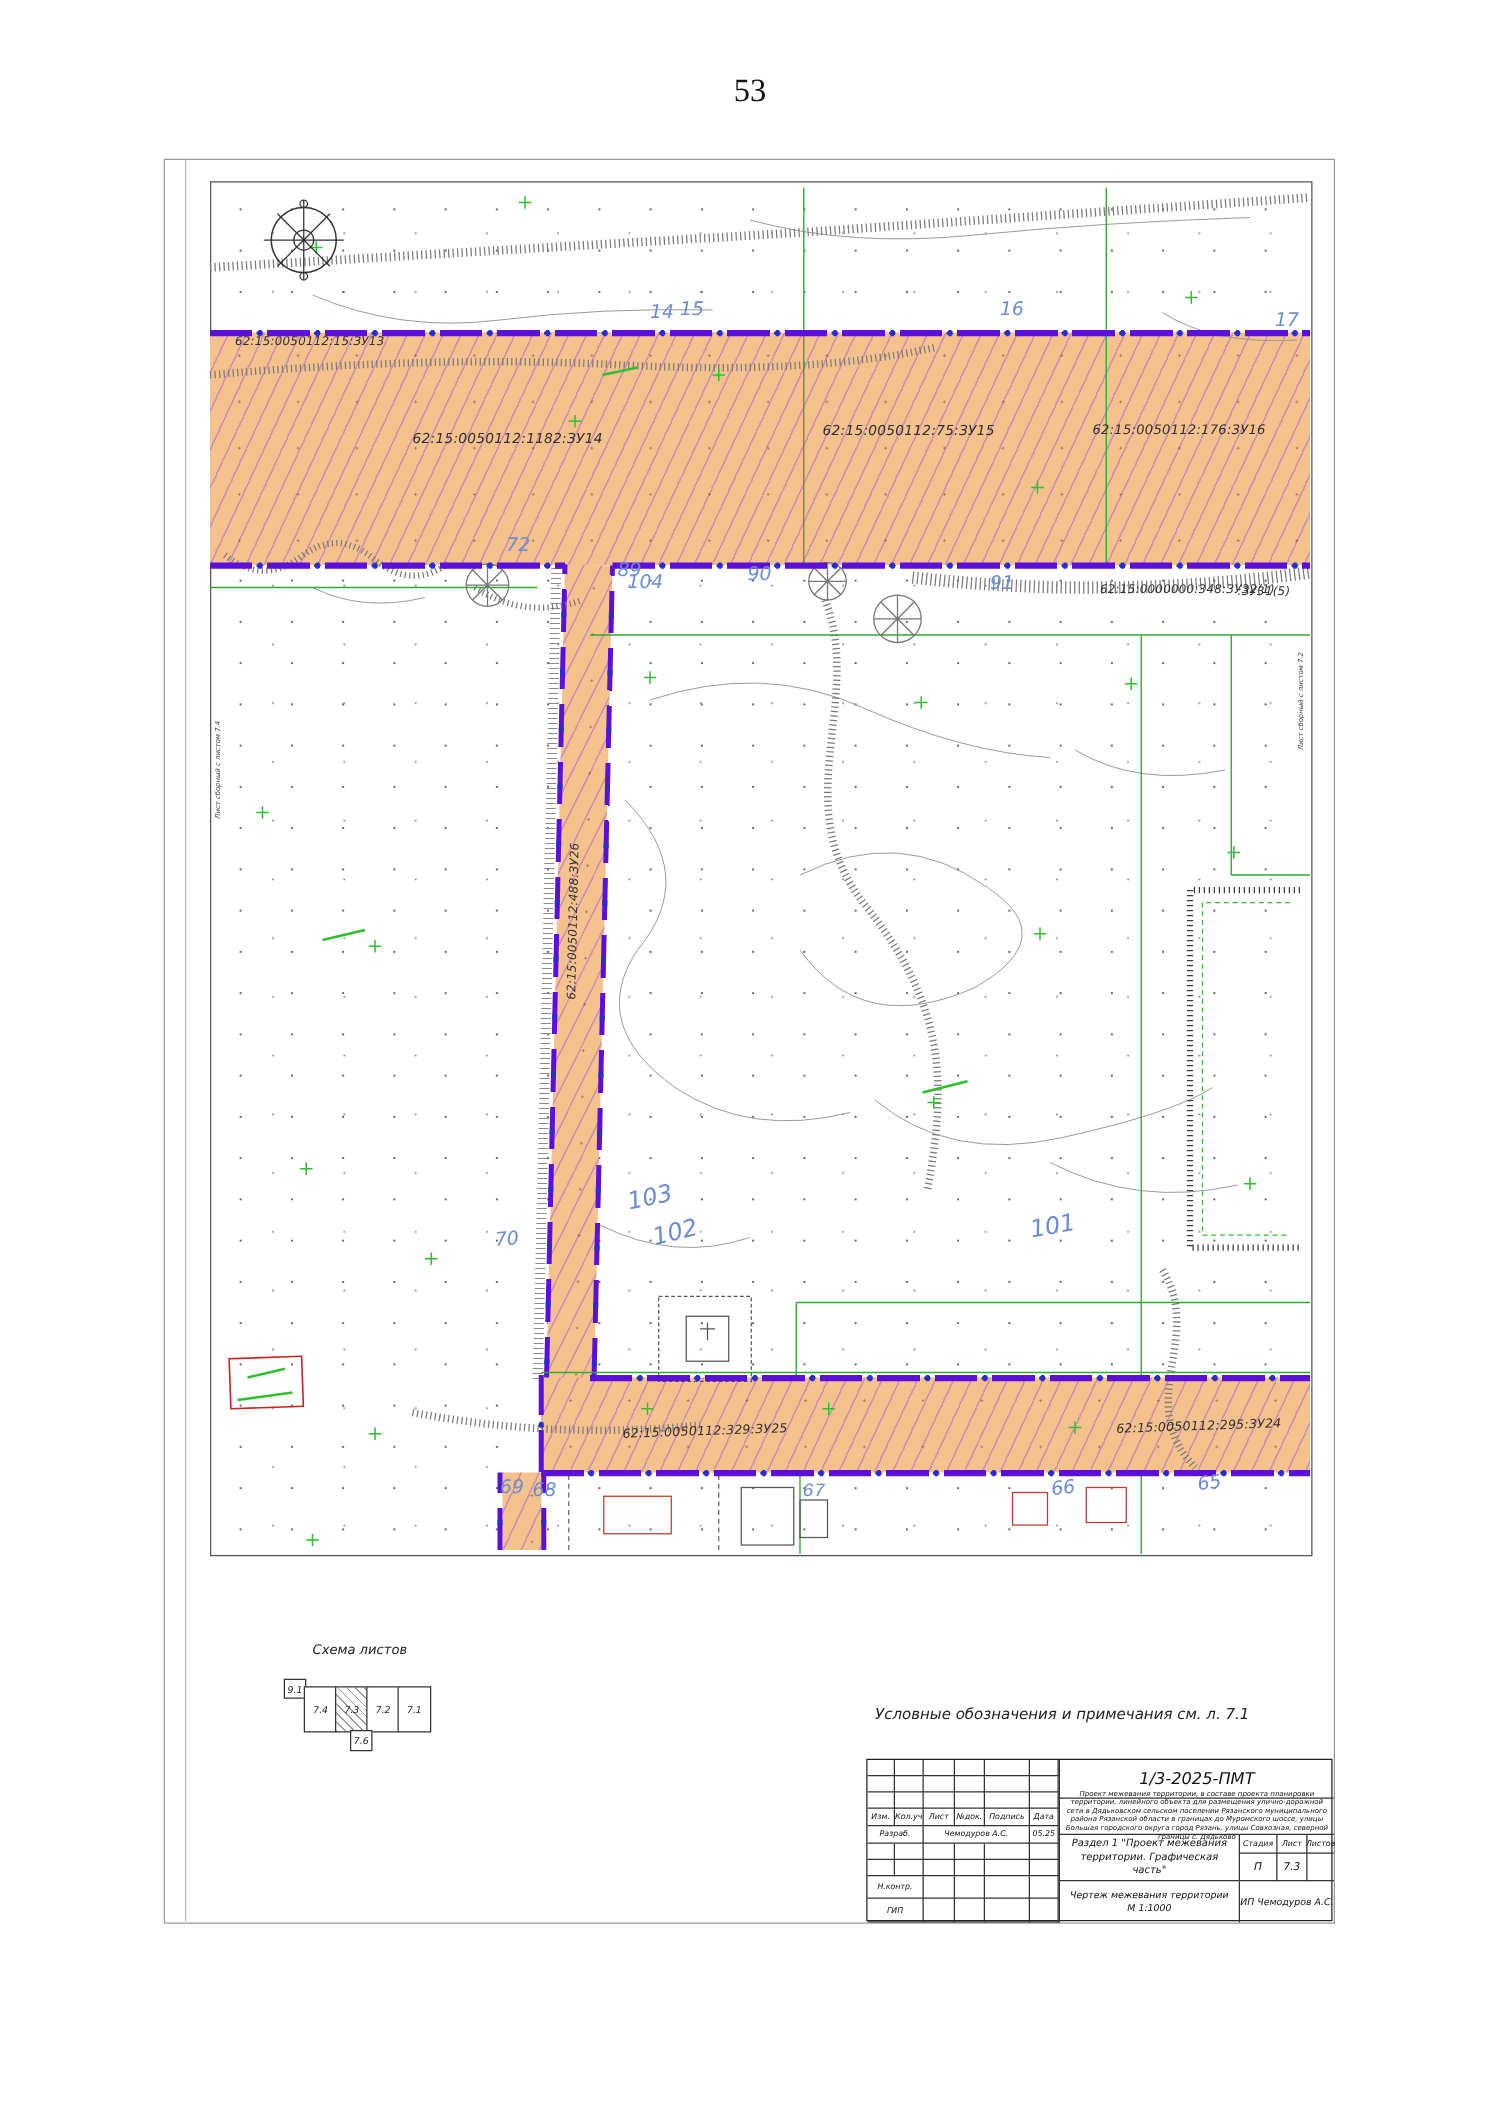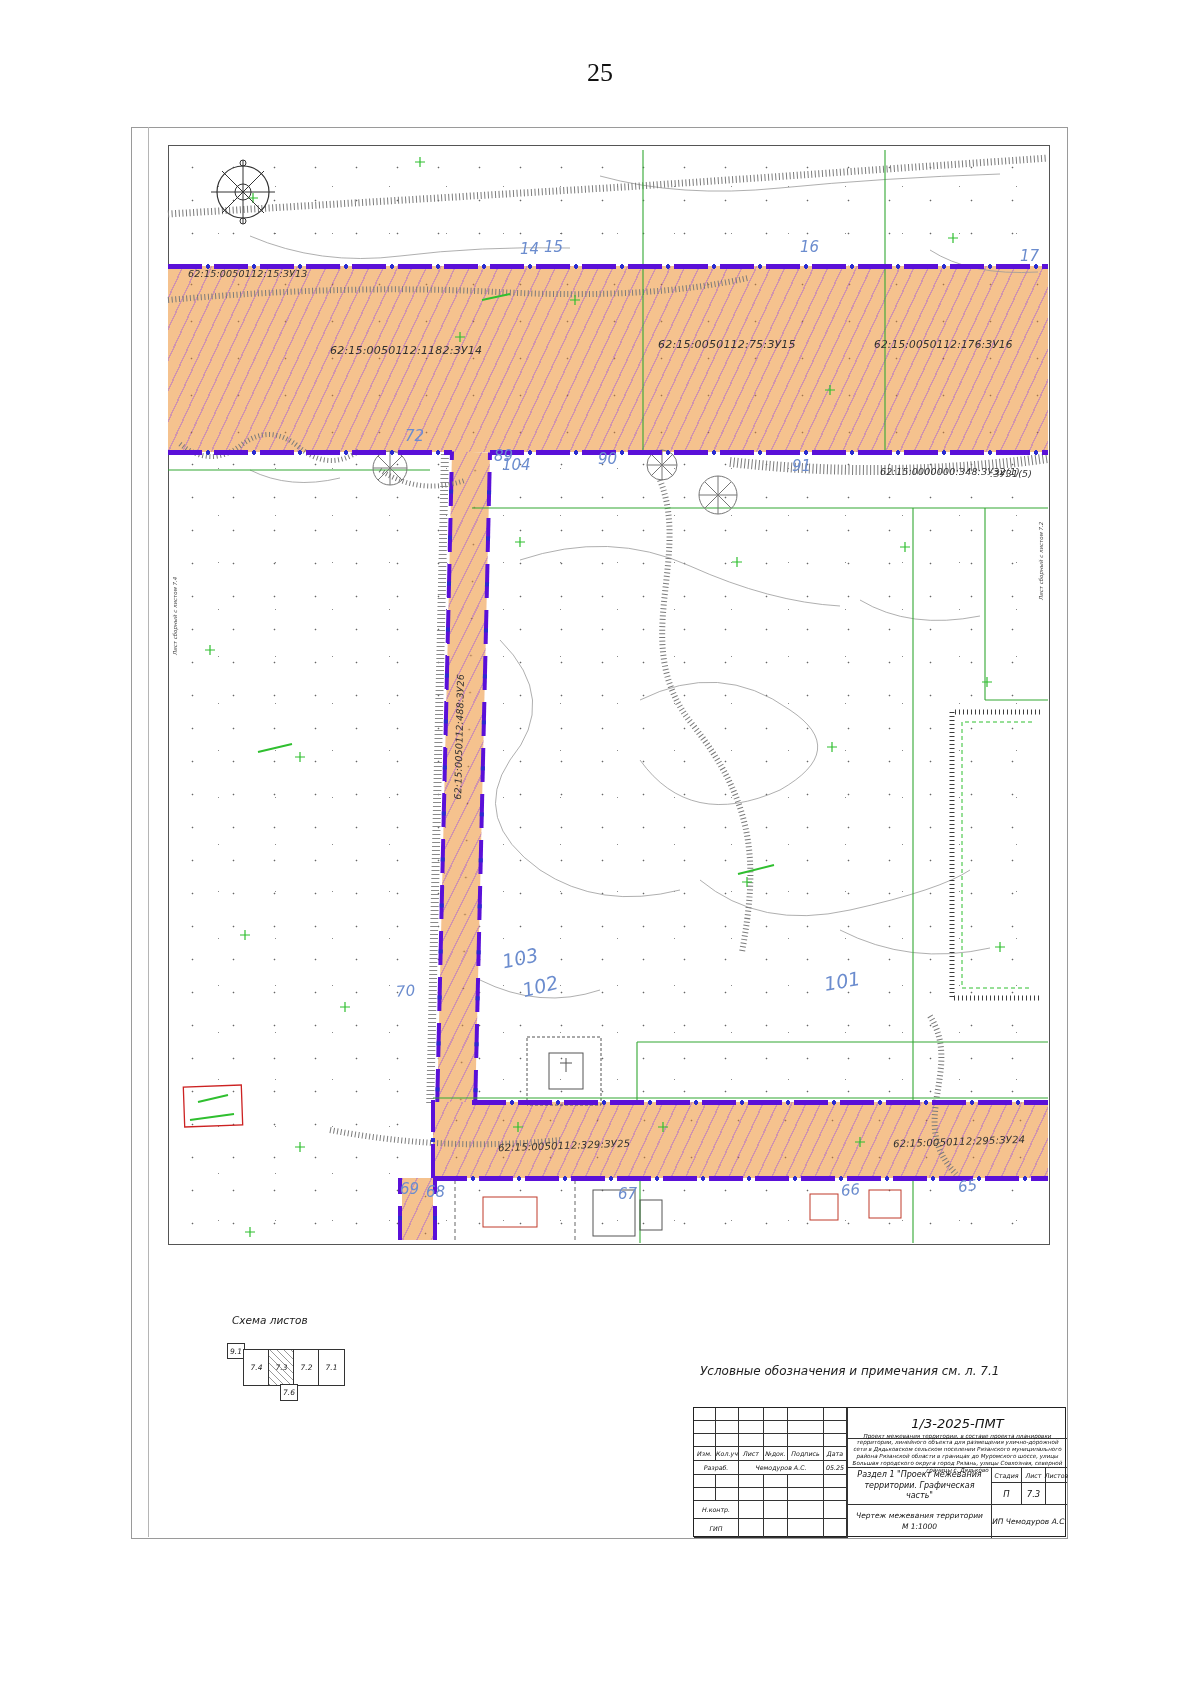--- a/index.html
+++ b/index.html
@@ -67,21 +67,21 @@
     font:italic 8px "DejaVu Sans",sans-serif;line-height:1.3;padding:0 4px;}
   .tb-sh{top:60px;height:15px;border-bottom:.8px solid #333;font:italic 6.3px "DejaVu Sans",sans-serif;}
   .tb-sv{top:75px;height:22px;border-bottom:.8px solid #333;font:italic 8.5px "DejaVu Sans",sans-serif;}
   .tb-drawing{left:153px;top:97px;width:144px;height:33px;
     font:italic 7.5px "DejaVu Sans",sans-serif;line-height:1.35;flex-direction:column;}
   .tb-company{left:297px;top:97px;width:76px;height:33px;font:italic 7.5px "DejaVu Sans",sans-serif;}
 </style>
 </head>
 <body>
 
-<div class="page-number">25</div>
+<div class="page-number">53</div>
 
 <div class="outer-frame"></div>
 <div class="margin-line"></div>
 
 <div class="map"></div>
 
 <div class="oband" style="left:168px;top:266px;width:880px;height:186px;"></div>
 <div class="corridor">
   <div class="fill oband" style="left:0;top:0;width:38px;height:652px;"></div>
   <div class="ladder-v"></div>
@@ -194,38 +194,38 @@
 <span class="bn" style="left:494px;top:447px;">89</span>
 <span class="bn" style="left:598px;top:450px;">90</span>
 <span class="bn" style="left:792px;top:457px;text-align:center;">91</span>
 <span class="bn" style="left:502px;top:456px;">104</span>
 <span class="bn big" style="left:502px;top:947px;transform:rotate(-12deg);">103</span>
 <span class="bn big" style="left:522px;top:975px;transform:rotate(-14deg);">102</span>
 <span class="bn big" style="left:824px;top:970px;transform:rotate(-10deg);">101</span>
 <span class="bn" style="left:396px;top:982px;transform:rotate(-4deg);">70</span>
 <span class="bn" style="left:400px;top:1180px;">69</span>
 <span class="bn" style="left:426px;top:1183px;">68</span>
-<span class="bn" style="left:618px;top:1185px;">67</span>
+<span class="bn" style="left:642px;top:1185px;font-family:Liberation Mono, monospace;">67</span>
 <span class="bn" style="left:841px;top:1181px;transform:rotate(-6deg);">66</span>
 <span class="bn" style="left:958px;top:1177px;transform:rotate(-8deg);">65</span>
 
 <span class="cl" style="left:188px;top:268px;">62:15:0050112:15:ЗУ13</span>
 <span class="cl" style="left:330px;top:344px;font-size:11px;">62:15:0050112:1182:ЗУ14</span>
 <span class="cl" style="left:658px;top:338px;font-size:11px;">62:15:0050112:75:ЗУ15</span>
 <span class="cl" style="left:874px;top:338px;font-size:10.5px;">62:15:0050112:176:ЗУ16</span>
 <span class="cl" style="left:880px;top:466px;">62:15:0000000:348:ЗУ32(1)</span>
 <span class="cl" style="left:990px;top:468px;">:ЗУ31(5)</span>
 <span class="cl" style="left:498px;top:1140px;font-size:10px;transform:rotate(-2deg);">62:15:0050112:329:ЗУ25</span>
 <span class="cl" style="left:893px;top:1136px;font-size:10px;transform:rotate(-2deg);">62:15:0050112:295:ЗУ24</span>
 
 <span class="edge-label" style="left:172px;top:655px;">Лист сборный с листом 7.4</span>
 <span class="edge-label" style="left:1038px;top:600px;">Лист сборный с листом 7.2</span>
 
 <div>
-  <span class="scheme-title" style="left:232px;top:1314px;">Схема листов</span>
+  <span class="scheme-title" style="left:250px;top:1314px;">Схема листов</span>
   <div class="scheme-cell" style="left:227px;top:1343px;width:16px;height:14px;">9.1</div>
   <div class="scheme-cell" style="left:243px;top:1349px;width:25px;height:35px;">7.4</div>
   <div class="scheme-cell hatch" style="left:268px;top:1349px;width:25px;height:35px;">7.3</div>
   <div class="scheme-cell" style="left:293px;top:1349px;width:25px;height:35px;">7.2</div>
   <div class="scheme-cell" style="left:318px;top:1349px;width:25px;height:35px;">7.1</div>
   <div class="scheme-cell" style="left:280px;top:1384px;width:16px;height:15px;">7.6</div>
 </div>
 
 <span class="note-text" style="left:700px;top:1364px;">Условные обозначения и примечания см. л. 7.1</span>
 

